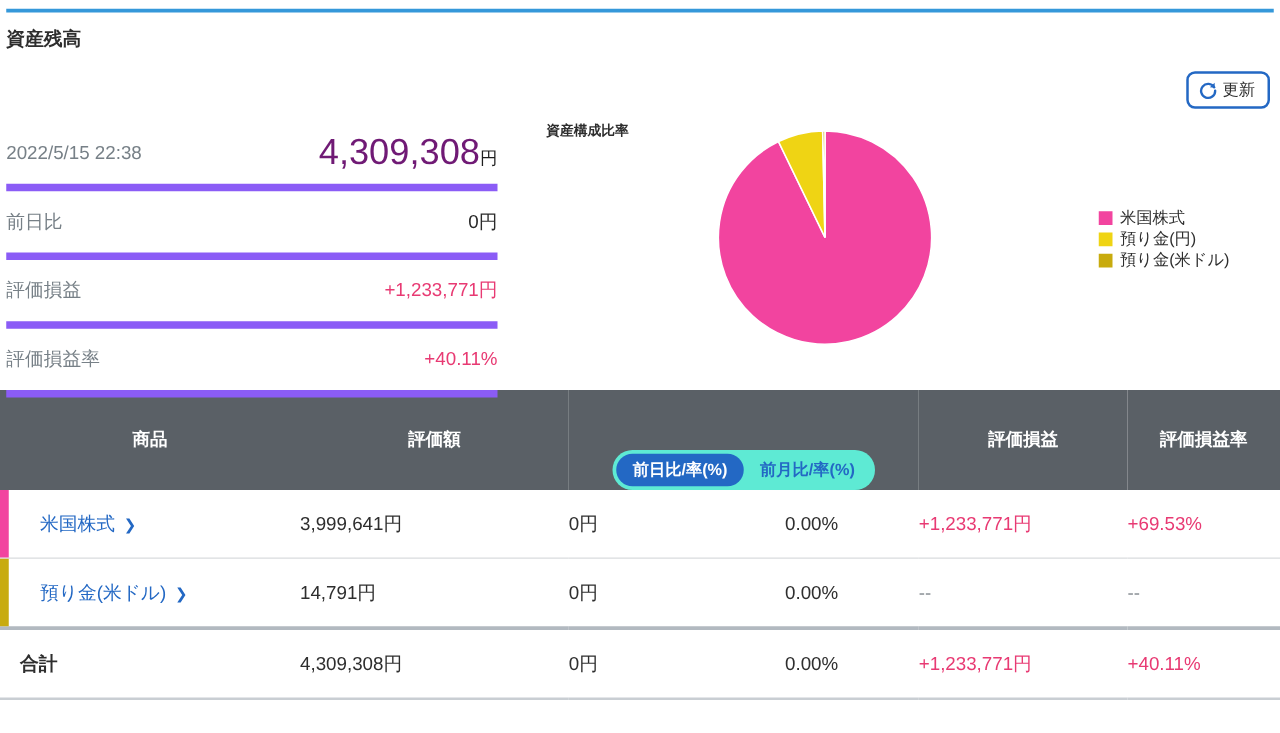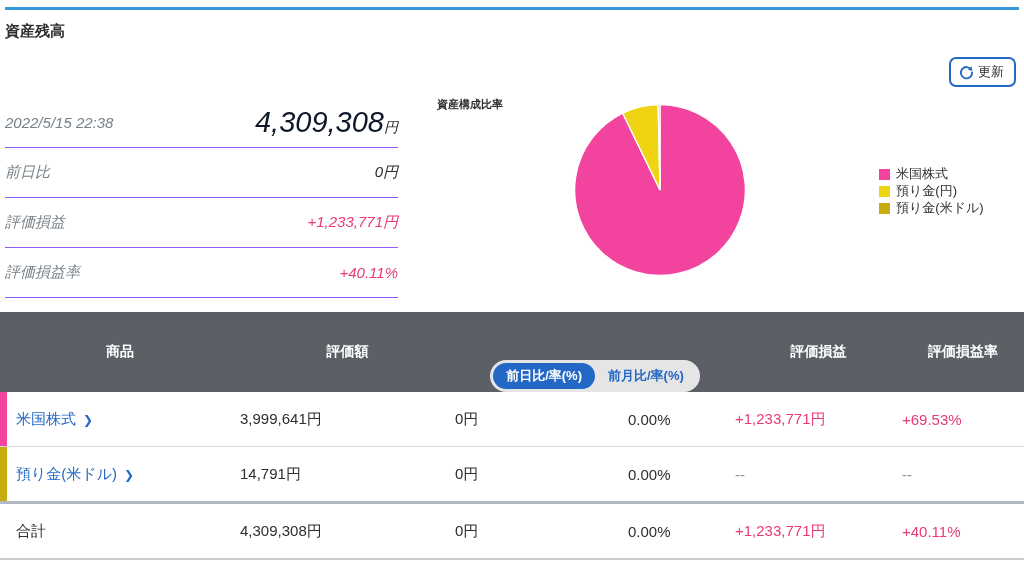--- a/index.html
+++ b/index.html
@@ -13,50 +13,50 @@
   .page-title { position:absolute; left:5px; top:22px; font-size:15px; font-weight:bold; color:#2e2e2e; }
   .refresh-btn {
     position:absolute; right:8px; top:57px; display:flex; align-items:center; gap:4px;
     border:2px solid #2368c4; border-radius:7px; background:#fff; padding:4px 10px 4px 8px;
     font-size:13px; color:#2e2e2e; cursor:pointer; font-family:inherit;
   }
   .refresh-icon { display:inline-flex; }
   .summary { position:absolute; left:5px; top:98px; width:393px; }
   .summary-row {
     display:flex; justify-content:space-between; align-items:center;
-    height:49px; border-bottom:1px solid #8b5cf6;font-style:italic;
+    height:49px; border-bottom:6px solid #8b5cf6;
   }
   .sum-label { font-size:15px; color:#778087; }
   .sum-value { font-size:15px; color:#2b2b2b; }
   .sum-value.pink { color:#e83a73; }
-  .total-amount { font-size:29px; color:#0f172a; }
+  .total-amount { font-size:29px; color:#701a75; }
   .total-unit { font-size:14px; color:#1d1d1d; }
   .chart-title { position:absolute; left:437px; top:97px; font-size:11px; font-weight:bold; color:#2e2e2e; }
   .pie-svg { position:absolute; left:572px; top:102px; }
   .legend { position:absolute; left:879px; top:166px; display:flex; flex-direction:column; gap:1px; }
   .legend-item { display:flex; align-items:center; gap:6px; font-size:13px; color:#2e2e2e; line-height:16px; }
   .swatch { width:11px; height:11px; display:inline-block; flex:0 0 11px; }
   
   table.holdings { width:1024px; border-collapse:collapse; table-layout:fixed; }
   thead th {
     background:#5a6066; color:#fff; font-size:14px; font-weight:bold;
     height:48px; text-align:center; padding:0;
   }
   tbody td { height:54px; font-size:15px; border-bottom:1px solid #d9dcde; padding:0; color:#2e2e2e; }
   td.num { text-align:left; padding-right:2px; }
   td.num.last { padding-right:16px; }
-  td.product { position:relative; padding-left:16px; text-align:left; }
+  td.product { position:relative; padding-left:32px; text-align:left; }
   .stripe { position:absolute; left:0; top:0; bottom:0; width:7px; }
   .prod-link { color:#2368c4; cursor:pointer; }
   .chev { color:#2368c4; font-size:12px; margin-left:7px; }
   .pink { color:#e83a73; }
   .muted { color:#8a9095; }
   tr.total-row td { border-top:3px solid #b2b9c0; border-bottom:2px solid #c9ced3; }
-  tr.total-row td.product { font-weight:normal; padding-left:16px;margin-left:39px; }
-  .toggle { display:inline-flex; background:#e5e5e5; border-radius:16px; padding:3px; vertical-align:middle;margin-top:48px; }
+  tr.total-row td.product { font-weight:bold; padding-left:16px;margin-left:39px; }
+  .toggle { display:inline-flex; background:#5eead4; border-radius:16px; padding:3px; vertical-align:middle;margin-top:48px; }
   .toggle .opt {
     font-size:13px; font-weight:bold; color:#2368c4; padding:4px 13px; border-radius:13px;
     background:transparent; border:none; cursor:pointer; font-family:inherit; white-space:nowrap;
   }
   .toggle .opt.on { background:#2368c4; color:#fff; }
 </style>
 </head>
 <body>
 
 <div class="top">

